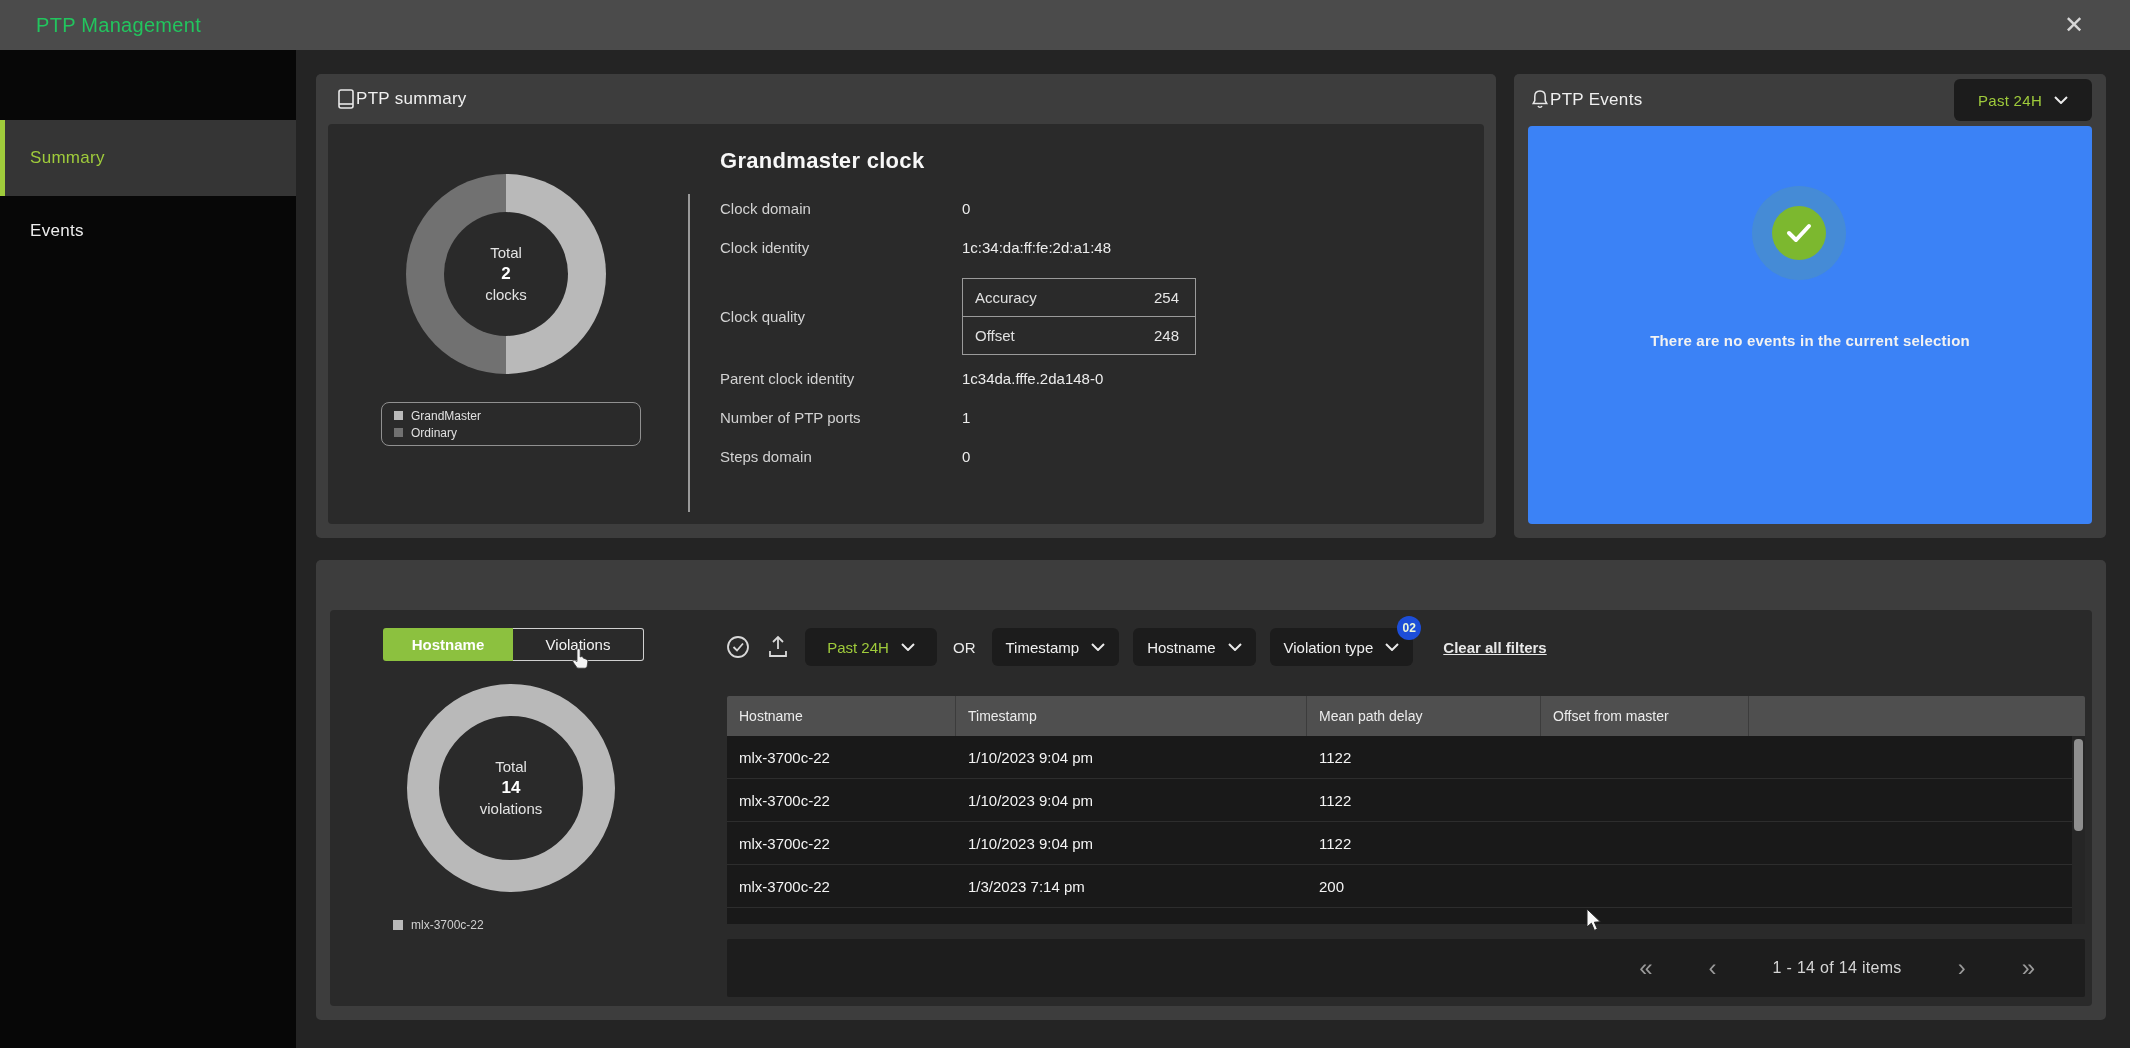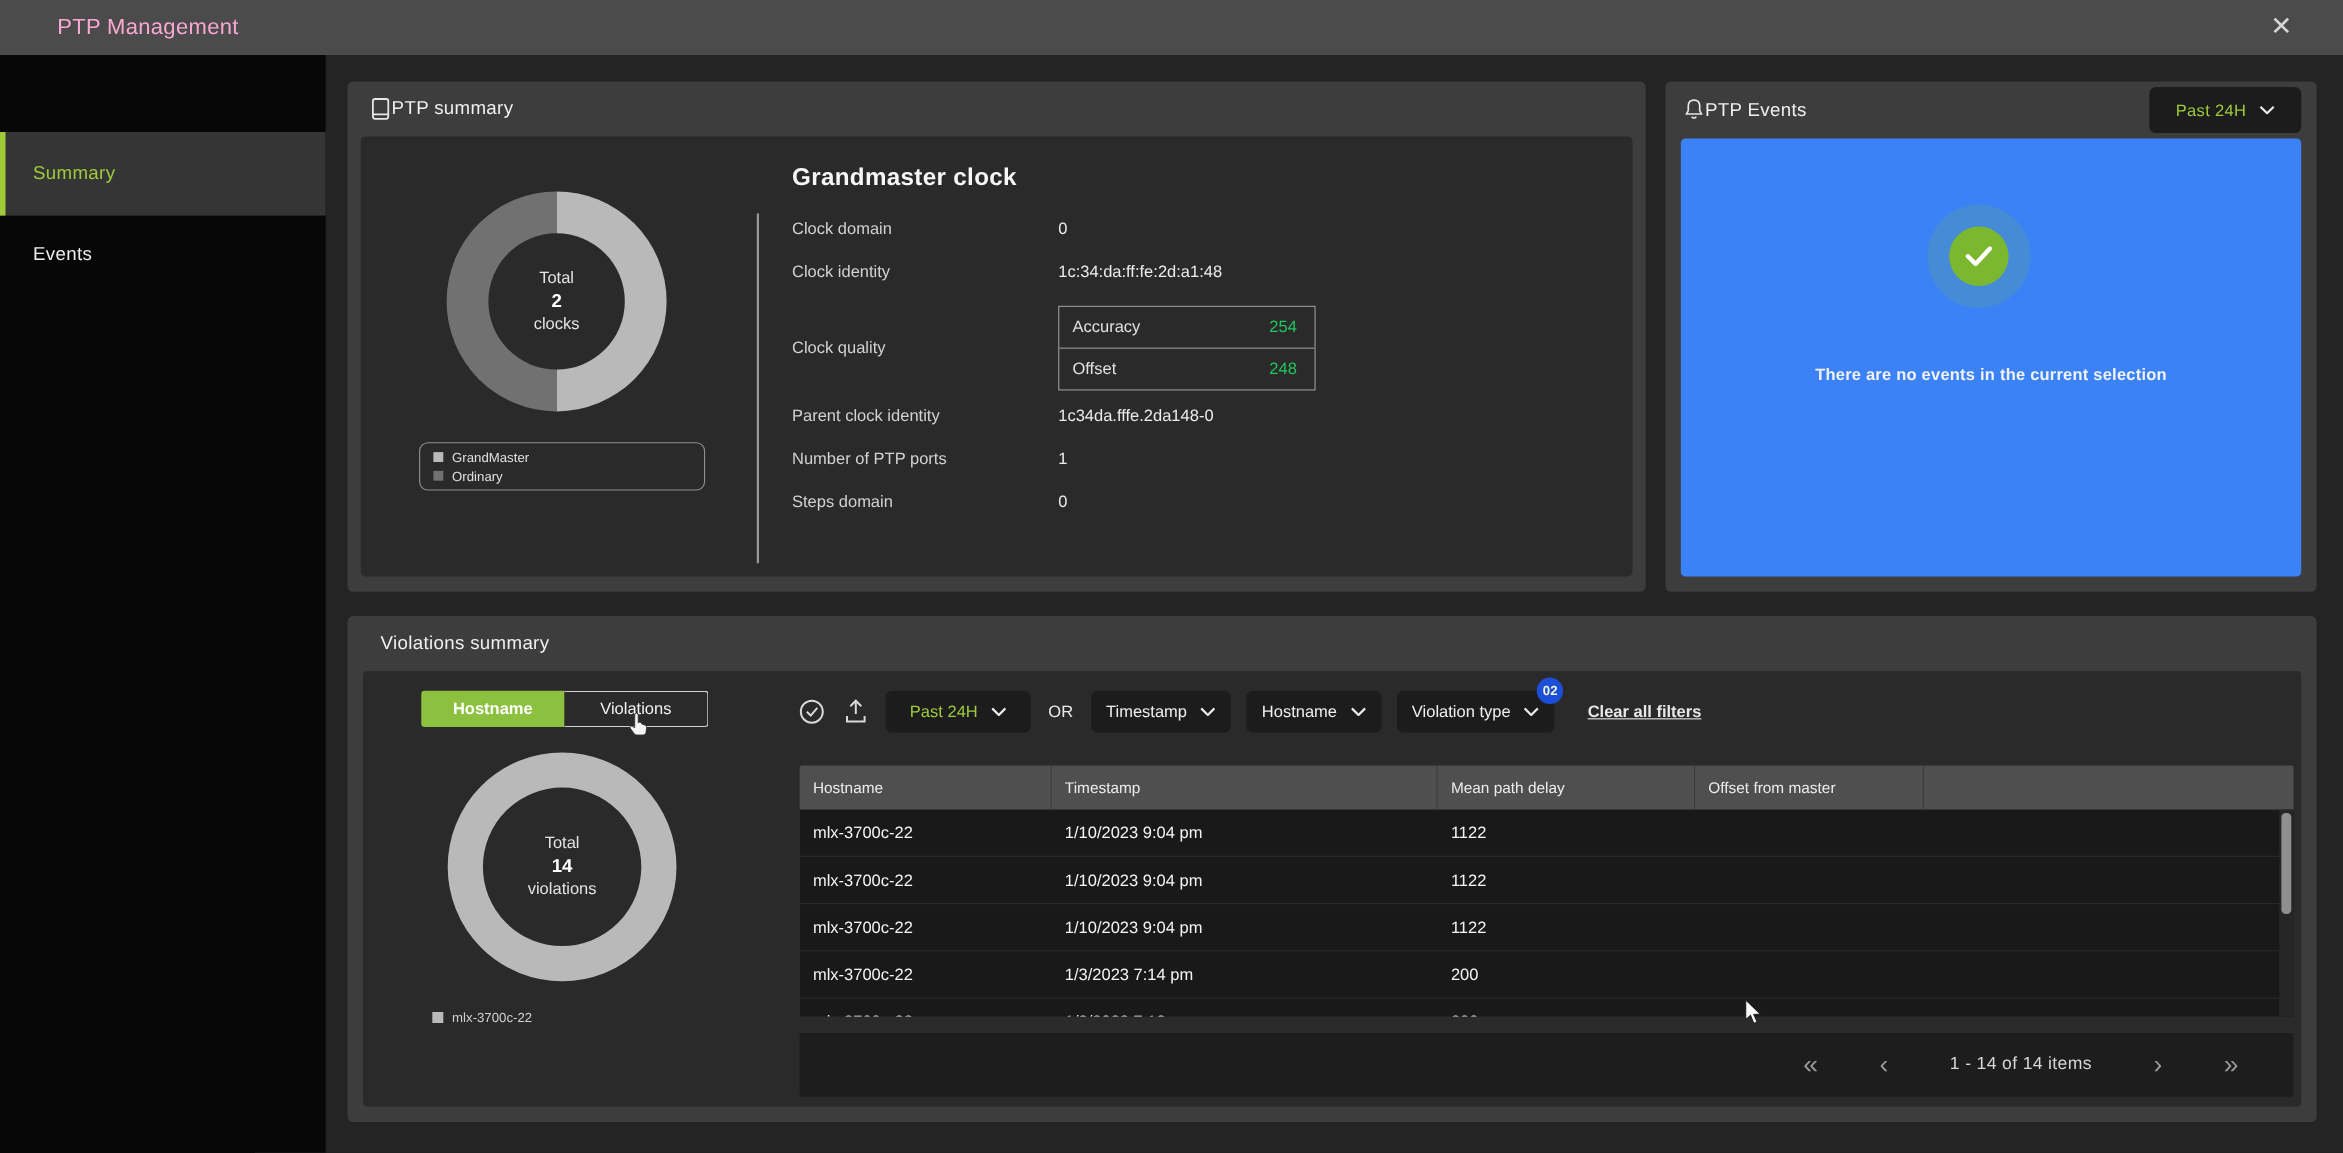--- a/index.html
+++ b/index.html
@@ -1,21 +1,21 @@
 <!DOCTYPE html>
 <html><head>
 <meta charset="utf-8">
 <style>
   * { margin:0; padding:0; box-sizing:border-box; }
   html,body { width:2130px; height:1048px; background:#242424; font-family:"Liberation Sans", sans-serif; overflow:hidden; }
   .stage { position:relative; width:2130px; height:1048px; background:#242424; }
 
   
   .topbar { position:absolute; left:0; top:0; width:2130px; height:50px; background:#4b4b4b; display:flex; align-items:center; }
-  .topbar .title { padding-left:52px; font-size:20px; color:#f9a8d4; letter-spacing:.3px; }
+  .topbar .title { padding-left:36px; font-size:20px; color:#22c55e; letter-spacing:.3px; }
   .close-btn { position:absolute; right:42px; top:11px; width:28px; height:28px; display:flex; align-items:center; justify-content:center; color:#d6d6d6; font-size:24px; line-height:1; cursor:default; }
 
   
   .sidebar { position:absolute; left:0; top:50px; width:296px; height:998px; background:#070707; }
   .side-item { position:absolute; left:0; width:296px; display:flex; align-items:center; padding-left:30px; font-size:17px; letter-spacing:.3px; }
   .side-item.active { top:70px; height:76px; background:#353535; border-left:5px solid #9FCB3B; color:#9FCB3B; padding-left:25px; }
   .side-item.plain { top:146px; height:70px; color:#ededed; }
 
   
   .card { position:absolute; background:#3d3d3d; border-radius:5px; }
@@ -38,21 +38,21 @@
 
   .details { position:absolute; left:392px; top:24px; right:30px; }
   .details h2 { font-size:22px; font-weight:bold; color:#f7f7f7; margin:0 0 26px 0; letter-spacing:.3px; }
   .drow { display:flex; align-items:flex-start; margin-bottom:15px; min-height:24px; font-size:15px; }
   .drow.center { align-items:center; }
   .dlabel { width:242px; flex-shrink:0; color:#d2d2d2; }
   .dval { color:#ececec; }
   .qtable { width:234px; border:1px solid #9a9a9a; }
   .qrow { display:flex; justify-content:space-between; padding:10px 16px 10px 12px; font-size:15px; }
   .qrow:first-child { border-bottom:1px solid #9a9a9a; }
-  .qrow .ql { color:#e0e0e0; } .qrow .qv { color:#22c55e; }
+  .qrow .ql { color:#e0e0e0; } .qrow .qv { color:#e5e5e5; }
 
   
   .card-events { left:1514px; top:74px; width:592px; height:464px; }
   .card-events .card-h { padding-left:16px; padding-right:14px; height:52px; }
   .dd { height:38px; background:#1c1c1c; border-radius:6px; display:flex; align-items:center; justify-content:center; gap:12px; padding:0 14px; font-size:15px; cursor:default; }
   .dd-events { margin-left:auto; width:138px; height:42px; color:#9FCB3B; }
   .panel-events { left:14px; top:52px; right:14px; bottom:14px; background:#3b82f6; }
   .ok-halo { position:absolute; left:224px; top:60px; width:94px; height:94px; border-radius:50%; background:rgba(124,184,47,.16); display:flex; align-items:center; justify-content:center; }
   .ok-circle { width:54px; height:54px; border-radius:50%; background:#7CB82F; display:flex; align-items:center; justify-content:center; }
   .events-msg { position:absolute; left:0; right:0; top:206px; text-align:center; font-size:15px; font-weight:bold; color:#f2f2f2; letter-spacing:.2px; }
@@ -209,23 +209,20 @@
           <svg width="26" height="20" viewBox="0 0 26 20" fill="none" stroke="#ffffff" stroke-width="4" stroke-linecap="round" stroke-linejoin="round">
               <polyline points="3,10 10,17 23,3"></polyline>
             </svg>
         </div>
       </div>
       <div class="events-msg">There are no events in the current selection</div>
     </div>
   </div>
 
   <div class="card card-violations">
-    <div class="card-h">
-      <span>Violations summary</span>
-    </div>
     <div class="panel panel-violations">
 
       <div class="toggle">
         <div class="tg-left">Hostname</div>
         <div class="tg-right">Violations</div>
       </div>
       <div class="cursor" style="left:240px; top:38px;">
         <svg width="20" height="22" viewBox="0 0 20 22">
             <path d="M7 2 a1.6 1.6 0 0 1 3.2 0 V9 l1 -0.4 a1.5 1.5 0 0 1 2 1.4 l3 1.2 c1.2 .5 1.8 1.4 1.6 2.8 l-0.6 4 c-0.2 1.4 -1.2 2.2 -2.6 2.2 H9 c-1.2 0 -2 -0.5 -2.7 -1.5 L3 14 c-0.8 -1.1 0.3 -2.4 1.5 -1.8 L7 13.5 Z" fill="#f5f5f5" stroke="#333" stroke-width="0.8"></path>
           </svg>

